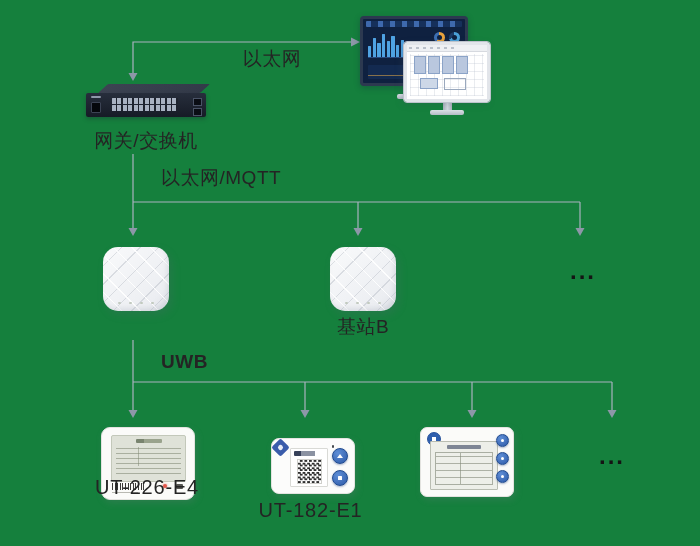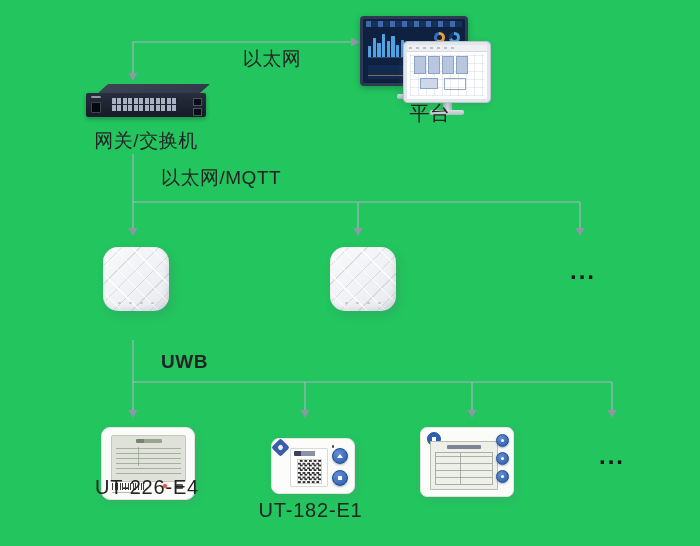--- a/index.html
+++ b/index.html
@@ -1,16 +1,16 @@
 <!DOCTYPE html>
 <html><head>
 <meta charset="utf-8">
 <style>
   html,body{margin:0;padding:0;background:#ffffff;}
-  .canvas{position:relative;width:700px;height:546px;background:#22c55e;overflow:hidden;
+  .canvas{position:relative;width:700px;height:546px;background:#15803d;overflow:hidden;
           font-family:"Liberation Sans","DejaVu Sans",sans-serif;color:#222;}
   .wires{position:absolute;left:0;top:0;z-index:1;}
   .label{position:absolute;z-index:5;font-size:19px;color:#242424;letter-spacing:0.5px;}
   .label.center{text-align:center;}
   .dots{position:absolute;z-index:5;font-size:24px;font-weight:700;color:#141414;letter-spacing:2px;line-height:1;text-align:center;}
 
   
   .switch{position:absolute;left:86px;top:84px;width:122px;z-index:4;}
   .sw-top{width:102px;height:9px;margin-left:12px;background:linear-gradient(90deg,#3c4352,#333a49);
           transform:skewX(-48deg);transform-origin:bottom left;border-radius:1px;}
@@ -199,38 +199,38 @@
           <div class="room r3"></div>
           <div class="room r4"></div>
           <div class="room r5"></div>
           <div class="room r6"></div>
         </div>
       </div>
       <div class="stand-neck"></div>
       <div class="stand-base"></div>
     </div>
   </div>
-  <div class="label center" style="left:398px;top:100px;width:64px;font-size:20px;">平台</div>
 
   <div class="anchor" style="left:103px;top:247px;">
     <div class="leds">
         <i></i>
         <i></i>
         <i></i>
         <i></i>
       </div>
   </div>
   <div class="anchor" style="left:330px;top:247px;">
     <div class="leds">
         <i></i>
         <i></i>
         <i></i>
         <i></i>
       </div>
   </div>
+  <div class="label center" style="left:328px;top:314px;width:70px;">基站B</div>
   <div class="dots" style="left:563px;top:259px;width:40px;">...</div>
 
   <div class="ut226">
     <div class="eink">
       <div class="eink-head"></div>
       <div class="eink-rows"></div>
     </div>
     <div class="barcode"></div>
     <div class="led-red"></div>
     <div class="ir-win"></div>

